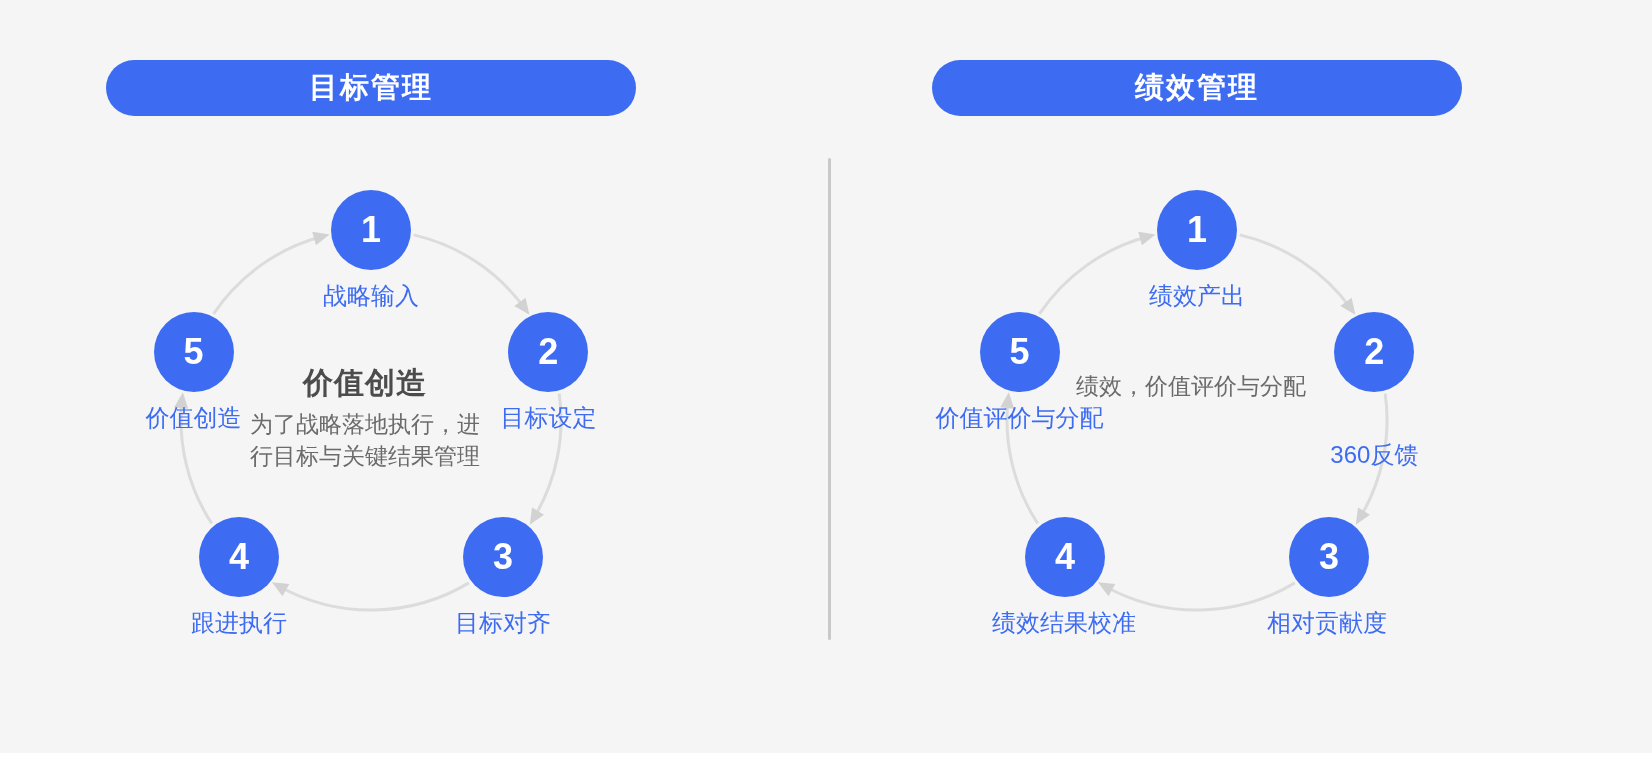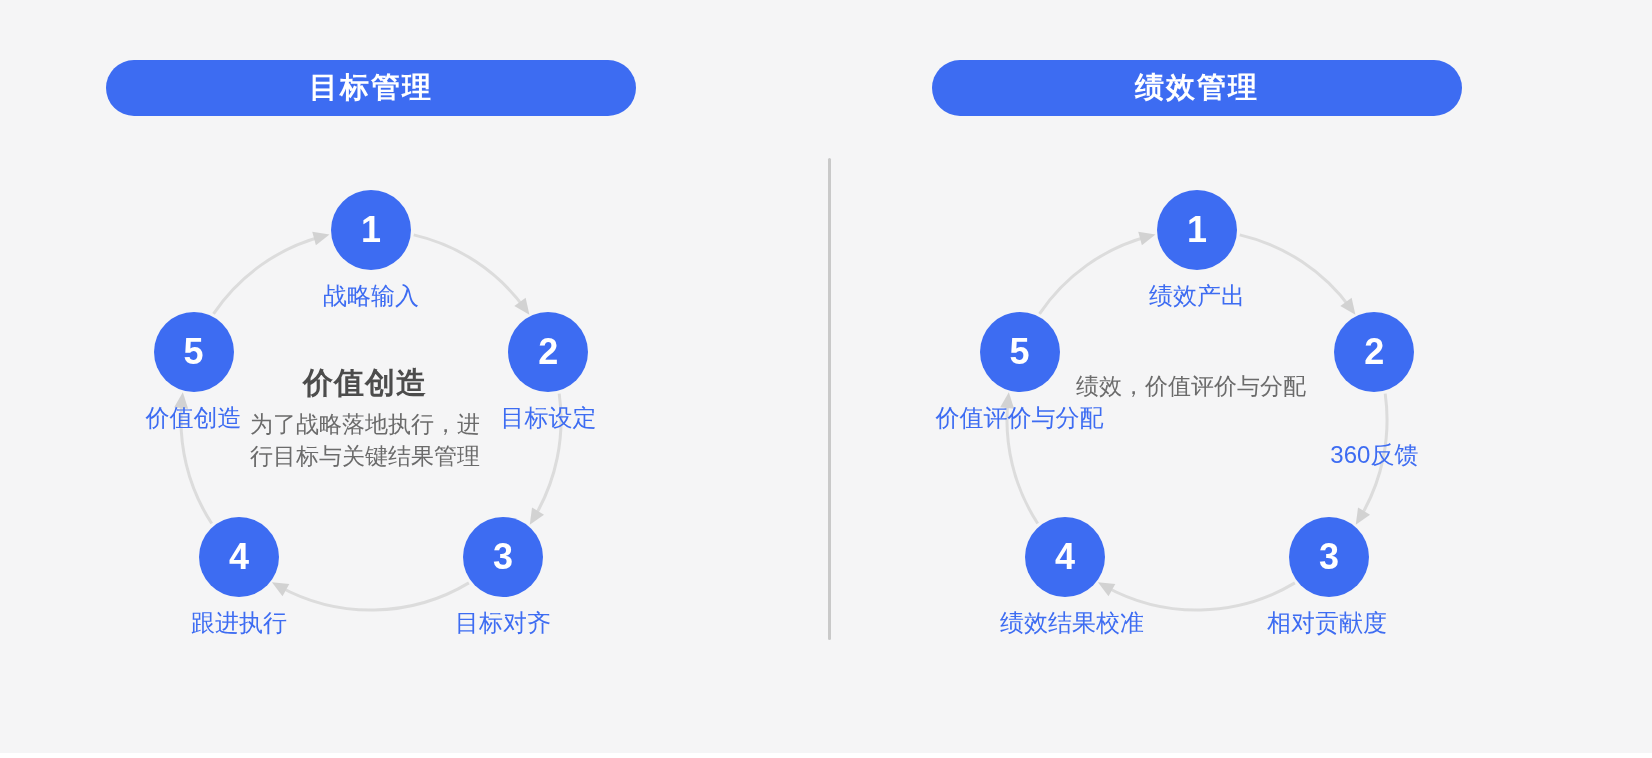--- a/index.html
+++ b/index.html
@@ -122,21 +122,21 @@
           <span class="node-num">2</span>
         </div>
         <div class="node-label" style="left: 548.38px; top: 401.91px; margin-top: 37px;">360反馈</div>
         <div class="node" style="left: 462.985px; top: 516.675px;">
           <span class="node-num">3</span>
         </div>
         <div class="node-label" style="left: 501px; top: 606.675px;">相对贡献度</div>
         <div class="node" style="left: 199.015px; top: 516.675px;">
           <span class="node-num">4</span>
         </div>
-        <div class="node-label" style="left: 246px; top: 606.675px; text-align: center;">绩效结果校准</div>
+        <div class="node-label" style="left: 238px; top: 606.675px; text-align: center;">绩效结果校准</div>
         <div class="node" style="left: 153.62px; top: 311.91px;">
           <span class="node-num">5</span>
         </div>
         <div class="node-label" style="left: 193.62px; top: 401.91px;">价值评价与分配</div>
       </div>
     <div class="center-text">
       <div class="center-desc">
         <span>绩效，价值评价与分配</span>
       </div>
     </div>

